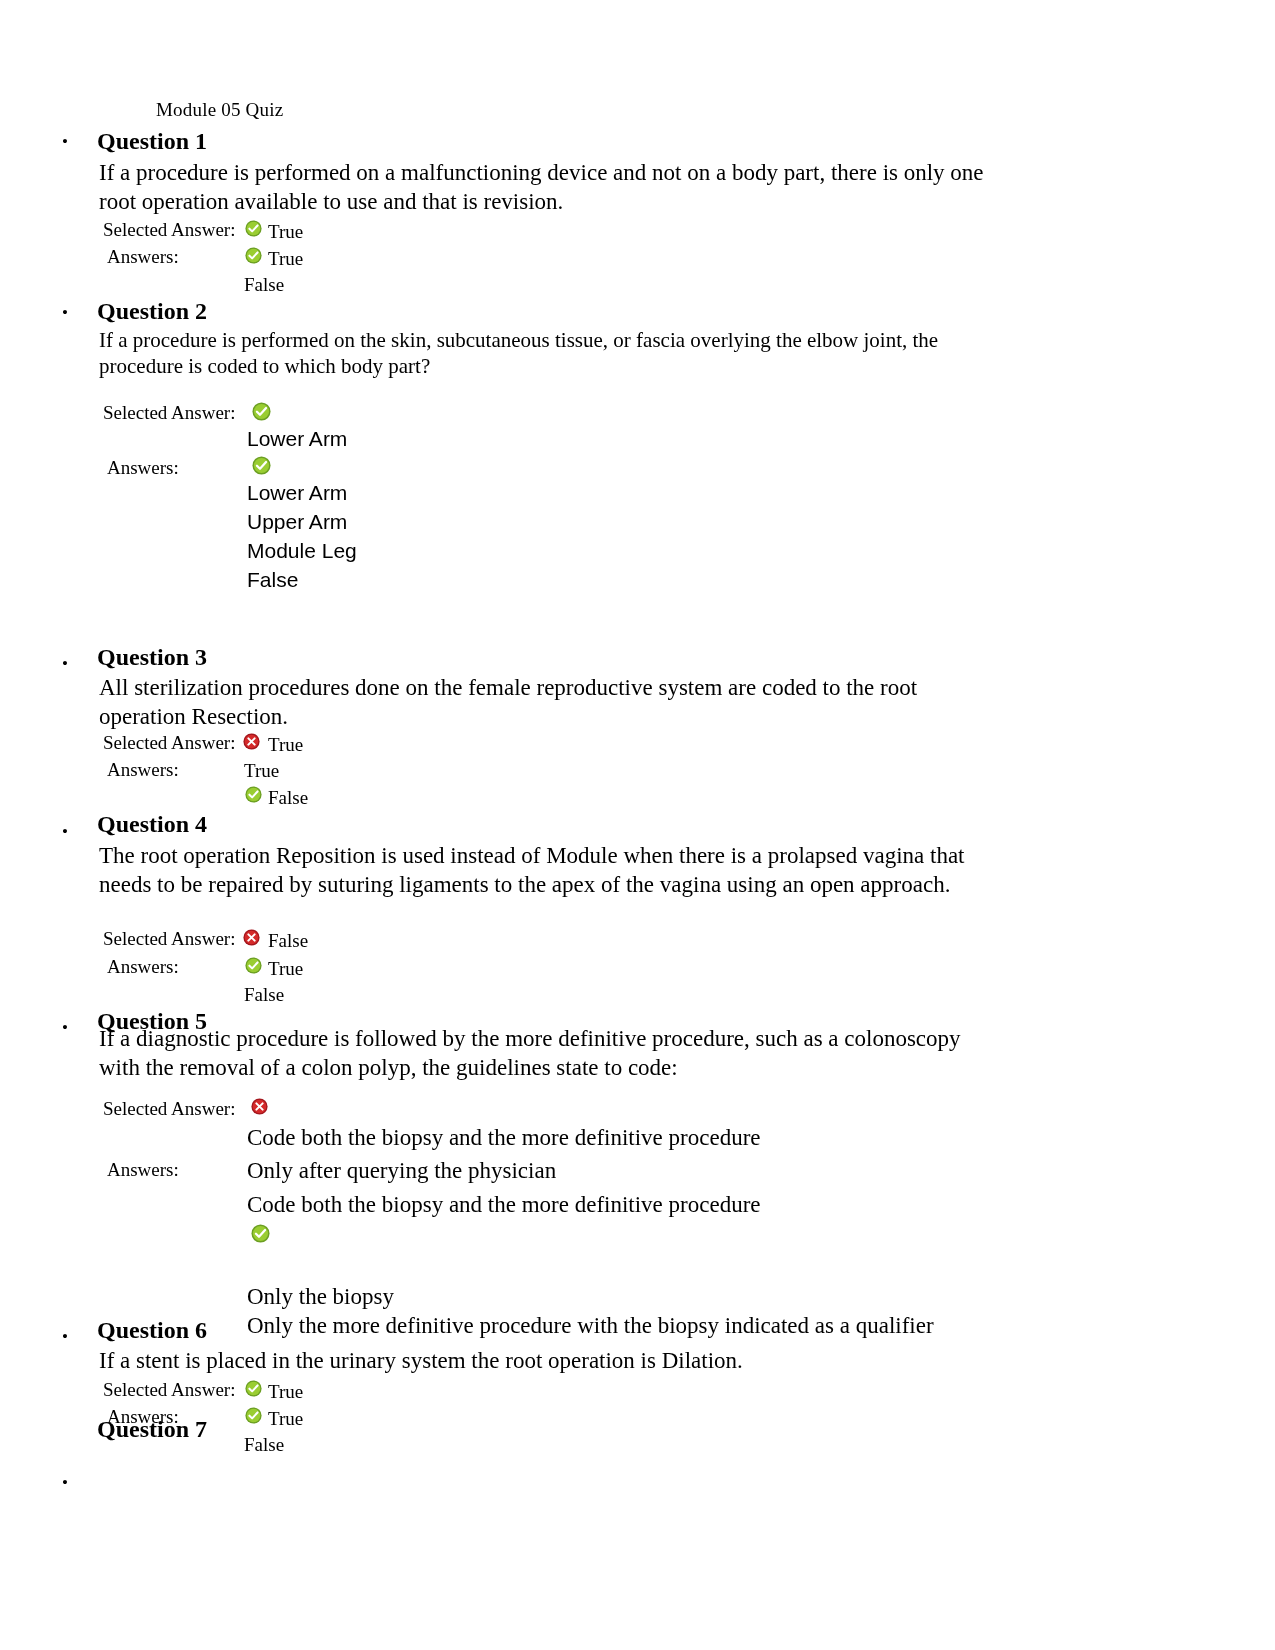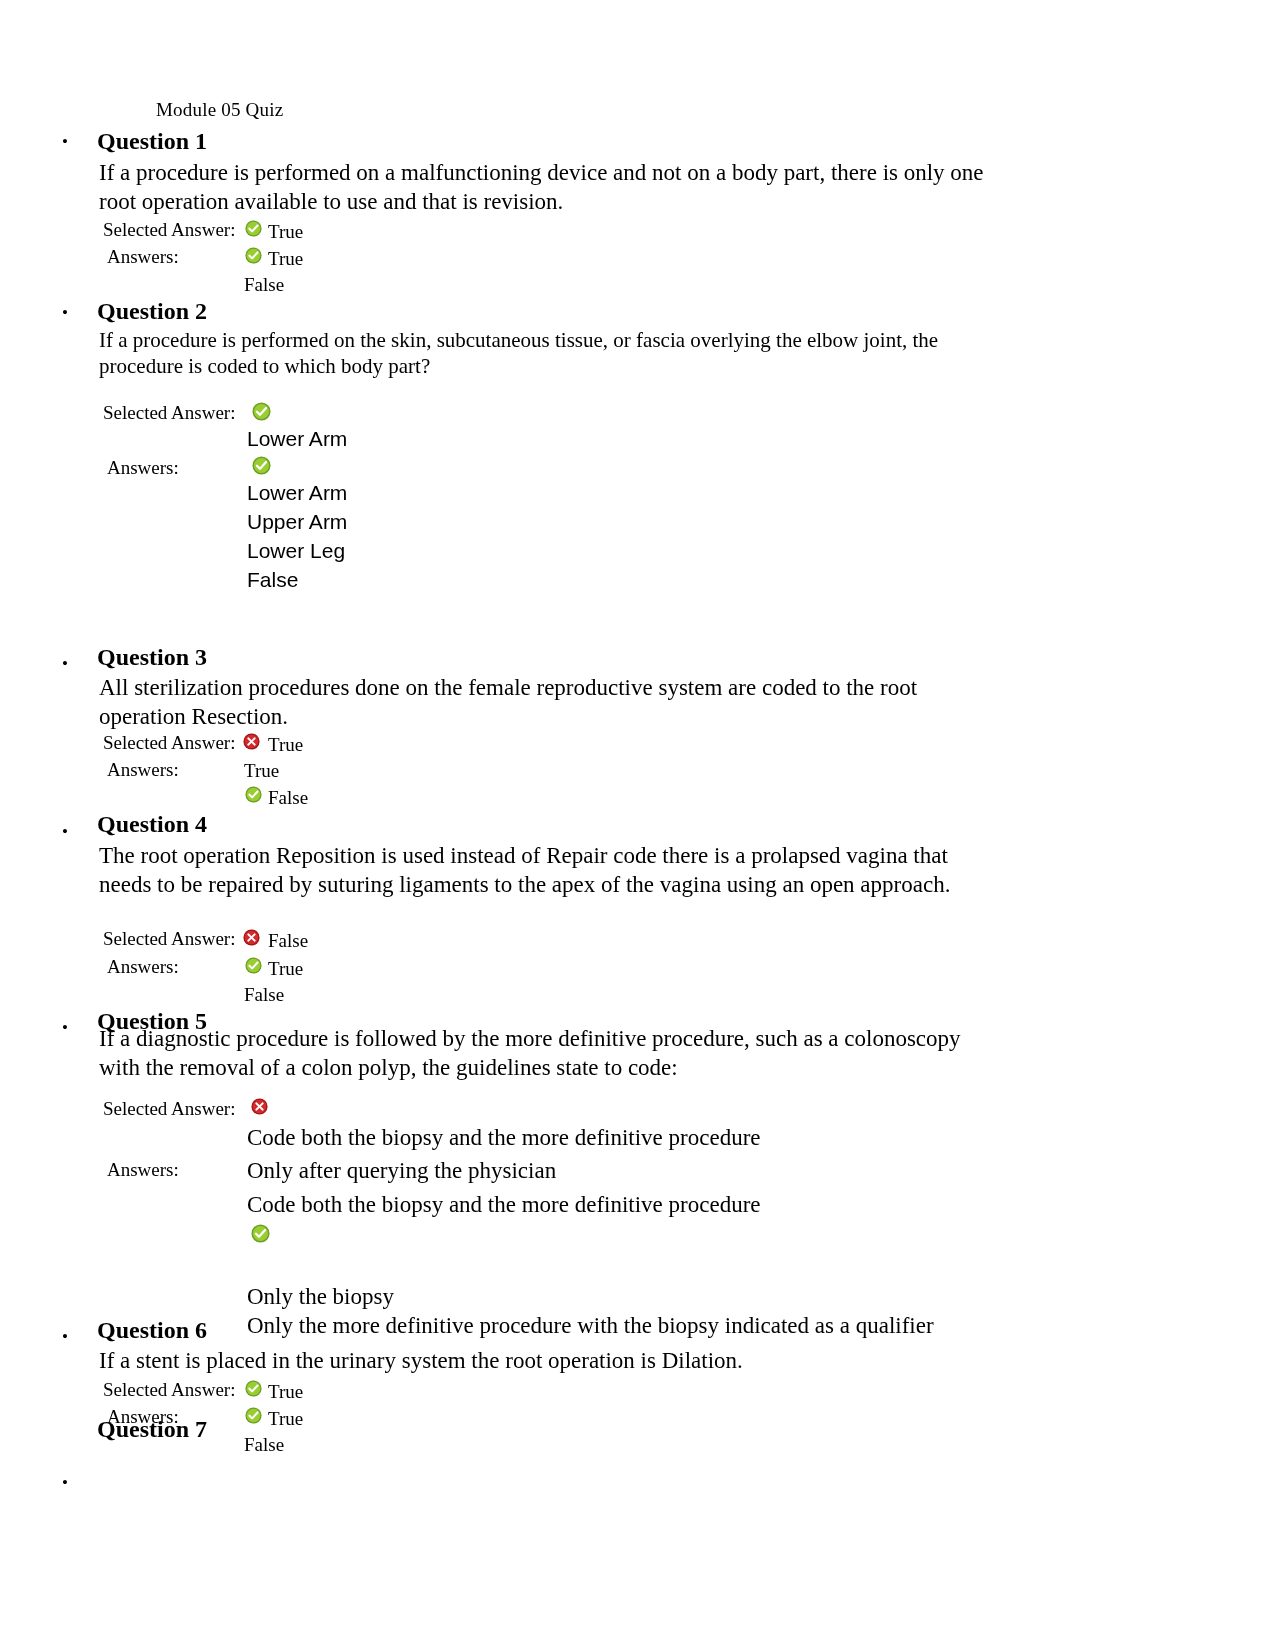--- a/index.html
+++ b/index.html
@@ -166,21 +166,21 @@
       <div class="lbl lbl-ans" style="top:457px">Answers:</div>
       <span class="ico big" style="left:252px;top:456px">
         <svg viewBox="0 0 20 20">
             <circle cx="10" cy="10" r="9.5" fill="#6C9F23"></circle>
             <circle cx="10" cy="10" r="8" fill="#9ACD32"></circle>
             <path d="M5.2 10.2 L8.4 13.4 L14.8 6.4" stroke="#ffffff" stroke-width="2.4" fill="none" stroke-linecap="round" stroke-linejoin="round"></path>
           </svg>
       </span>
       <div class="opt opt-sans" style="top:481px">Lower Arm</div>
       <div class="opt opt-sans" style="top:510px">Upper Arm</div>
-      <div class="opt opt-sans" style="top:539px">Lower Leg</div>
+      <div class="opt opt-sans" style="top:539px">Module Leg</div>
       <div class="opt opt-sans" style="top:568px">False</div>
     </div>
 
     <div class="qblock">
       <span class="bullet" style="top:659px"></span>
       <div class="qtitle" style="top:644px">Question 3</div>
       <div class="qtext w1" style="top:673px">All sterilization procedures done on the female reproductive system are coded to the root operation Resection.</div>
 
       <div class="lbl lbl-sel" style="top:732px">Selected Answer:</div>
       <span class="ico" style="left:243px;top:733px">
@@ -200,21 +200,21 @@
             <circle cx="10" cy="10" r="8" fill="#9ACD32"></circle>
             <path d="M5.2 10.2 L8.4 13.4 L14.8 6.4" stroke="#ffffff" stroke-width="2.4" fill="none" stroke-linecap="round" stroke-linejoin="round"></path>
           </svg>
       </span>
       <div class="opt opt-tf" style="top:787px">False</div>
     </div>
 
     <div class="qblock">
       <span class="bullet" style="top:827px"></span>
       <div class="qtitle" style="top:811px">Question 4</div>
-      <div class="qtext w1" style="top:841px">The root operation Reposition is used instead of Repair code there is a prolapsed vagina that needs to be repaired by suturing ligaments to the apex of the vagina using an open approach.</div>
+      <div class="qtext w1" style="top:841px">The root operation Reposition is used instead of Module when there is a prolapsed vagina that needs to be repaired by suturing ligaments to the apex of the vagina using an open approach.</div>
 
       <div class="lbl lbl-sel" style="top:928px">Selected Answer:</div>
       <span class="ico" style="left:243px;top:929px">
         <svg viewBox="0 0 20 20">
             <circle cx="10" cy="10" r="9.5" fill="#A3151C"></circle>
             <circle cx="10" cy="10" r="8" fill="#D42A2A"></circle>
             <path d="M6.3 6.3 L13.7 13.7 M13.7 6.3 L6.3 13.7" stroke="#ffffff" stroke-width="2.4" fill="none" stroke-linecap="round"></path>
           </svg>
       </span>
       <div class="opt opt-tf" style="top:930px">False</div>

